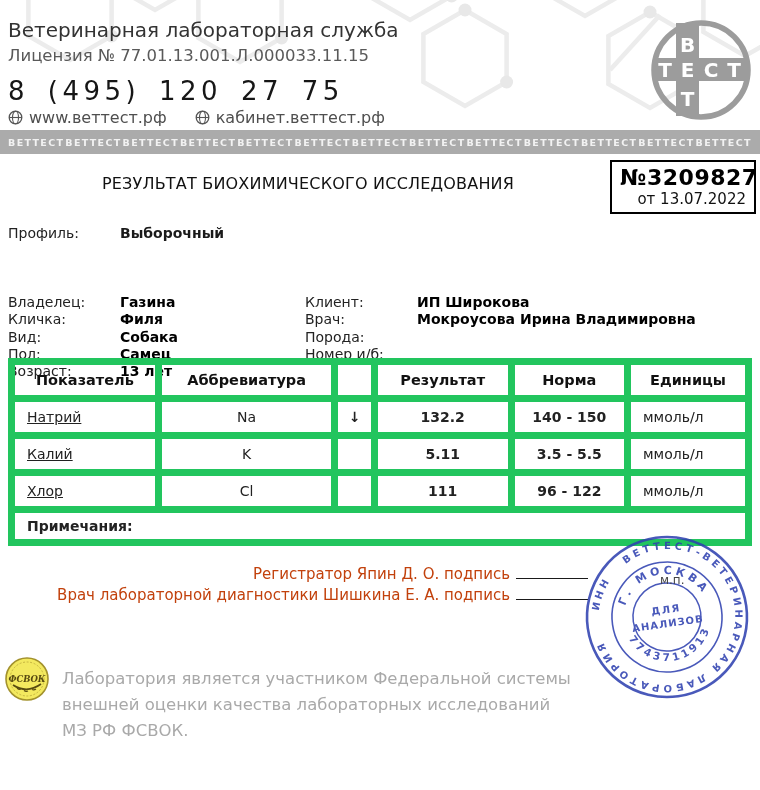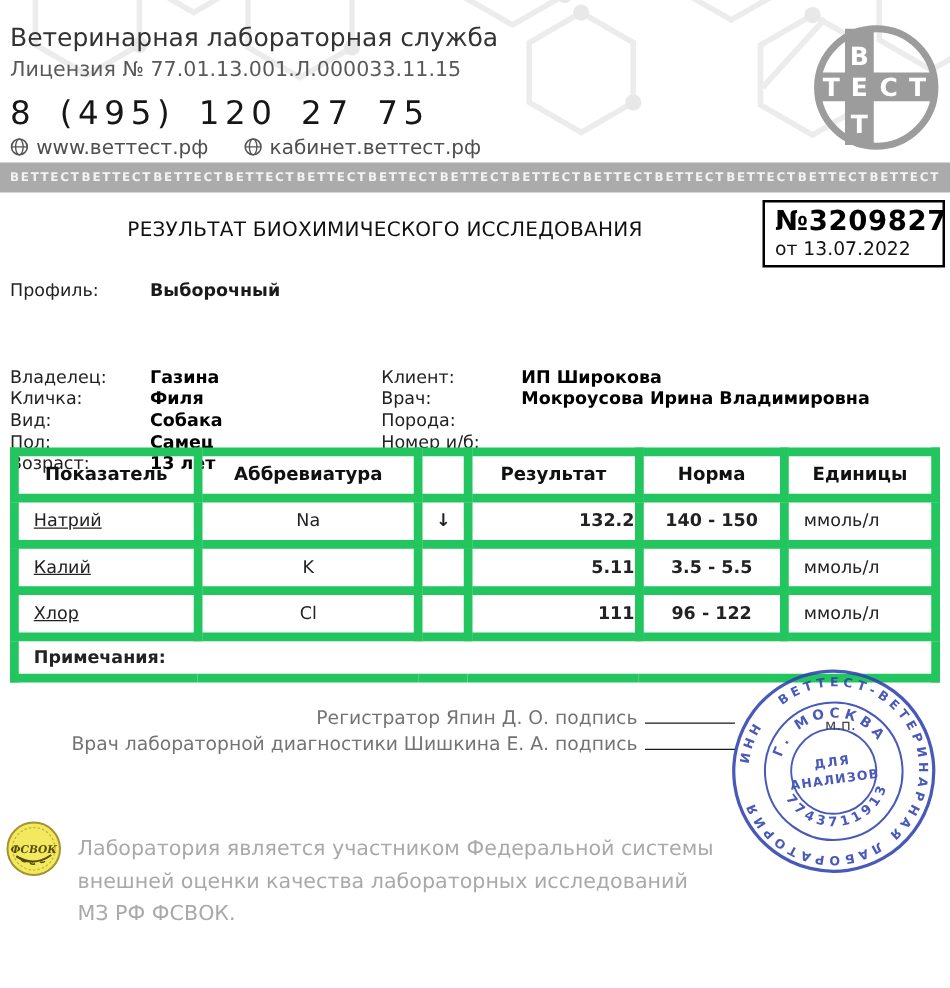--- a/index.html
+++ b/index.html
@@ -19,21 +19,21 @@
   .logo-svg   { position:absolute; left:645px; top:14px; z-index:1; }
   .ribbon {
     position:absolute; left:0; top:130px; width:760px; height:13px; z-index:1;
     background:#ababab; display:flex; justify-content:space-between; align-items:center; padding:12px 8px;
   }
   .ribbon span { font-size:9.5px; font-weight:bold; color:#f2f2f2; letter-spacing:1.4px; line-height:13px; }
   
   .title { position:absolute; left:0; top:174px; width:616px; text-align:center; font-size:16px; color:#111; letter-spacing:0.2px; }
   .numbox {
     position:absolute; left:610px; top:160px; width:146px; border:2px solid #000;
-    background:#fff; padding:3px 8px 4px 8px;
+    background:#fff; padding:3px 8px 4px 8px;text-align:right;
   }
   .numbox .num  { font-size:22px; font-weight:bold; letter-spacing:0.5px; color:#000; }
   .numbox .date { font-size:15px; color:#111; margin-top:0px; }
   
   .profile-row { position:absolute; left:8px; top:225px; font-size:14px; }
   .info-grid { position:absolute; left:8px; top:258px; font-size:14px;margin-top:36px; }
   .info-row { display:flex; height:17.3px; line-height:17.3px; }
   .il { width:112px; color:#222; }
   .ivl { width:185px; font-weight:bold; color:#000; }
   .ir { width:112px; color:#222; }
@@ -41,26 +41,26 @@
   .profile-row .il { display:inline-block; }
   .profile-row .iv { font-weight:bold; }
   
   .results { position:absolute; left:8px; top:358px; width:744px; border-collapse:collapse; z-index:1; }
   .results td, .results th { border:7px solid #22c55e; font-size:14px;margin-top:36px; }
   .results th { height:37px; font-size:14.5px; font-weight:bold; color:#111; text-align:center; }
   .results td { height:37px; color:#222; }
   .c-name  { text-align:left; padding-left:12px;text-decoration:underline; }
   .c-abbr  { text-align:center; }
   .c-flag  { text-align:center; color:#3c8dd4; font-weight:bold; font-size:15px; }
-  .c-res   { text-align:right; font-weight:bold; color:#000; }
+  .c-res   { text-align:center; font-weight:bold; color:#000; }
   .c-norm  { text-align:center; font-weight:bold; color:#000; }
   .c-units { text-align:left; padding-left:12px; }
   .notes-cell { height:33px !important; font-weight:bold; font-size:15px; padding-left:12px; vertical-align:middle; color:#000; }
   
-  .sig-block { position:absolute; left:0; top:564px; width:588px; text-align:right; font-size:15px; color:#737373; z-index:1; }
+  .sig-block { position:absolute; left:0; top:564px; width:588px; text-align:right; font-size:15px; color:#c2410c; z-index:1; }
   .sig-row { height:21px; line-height:21px; white-space:nowrap; }
   .sig-line { display:inline-block; width:72px; border-bottom:1.6px solid #1a1a1a; height:14px; margin-left:6px; }
   .copy-note { position:absolute; left:0; top:620px; width:658px; text-align:right; font-size:11.5px; color:#222; z-index:1; }
   .mp { position:absolute; left:660px; top:573px; font-size:12px; color:#444; z-index:5; }
   .stamp-svg { position:absolute; left:578px; top:528px; z-index:4; opacity:0.87; }
   
   .footer { position:absolute; left:4px; top:656px; display:flex; align-items:flex-start; z-index:1; }
   .badge-svg { flex:0 0 auto; }
   .footer-text { margin-left:12px; margin-top:10px; width:512px; font-size:16.5px; line-height:26px; color:#a9a9a9; }
 </style>

